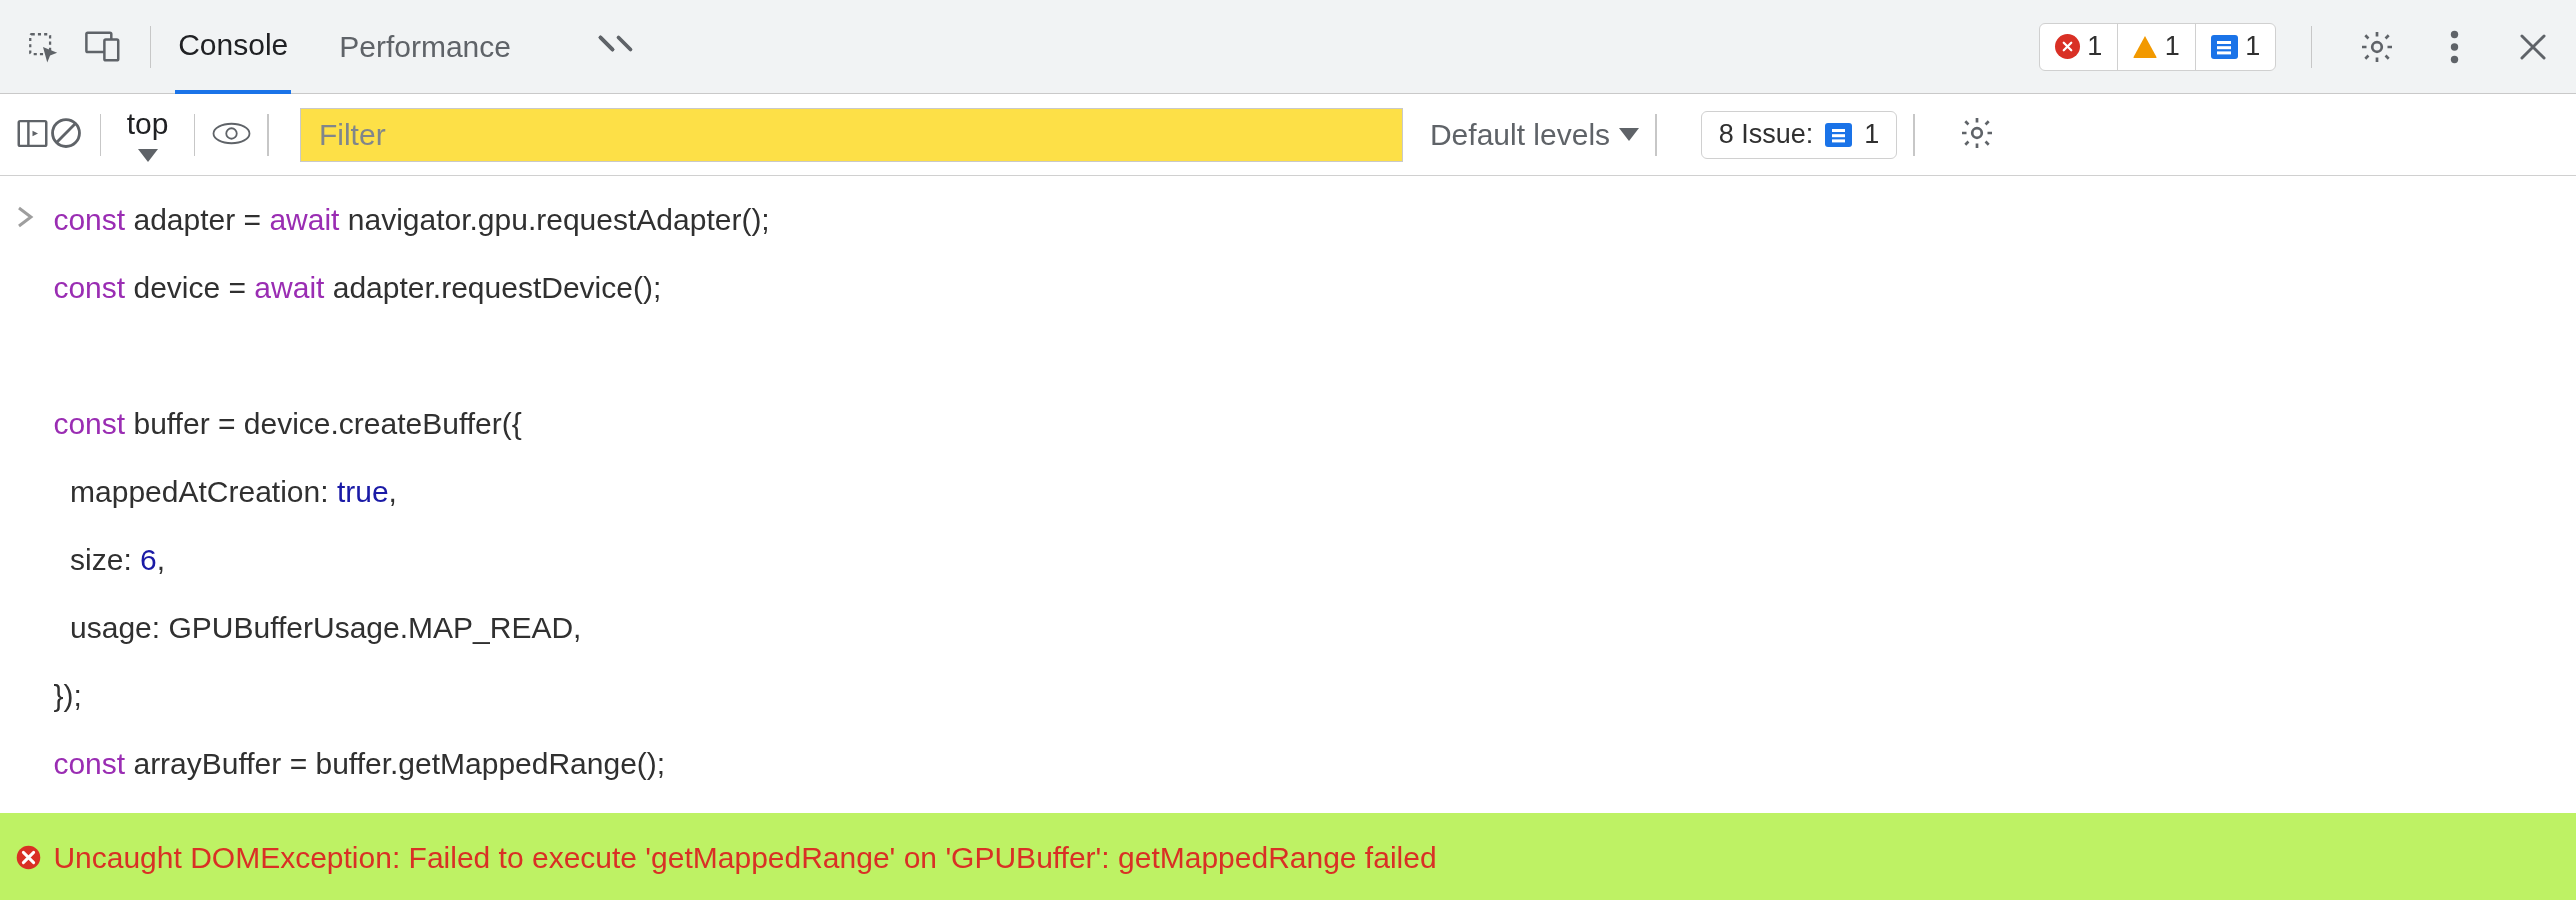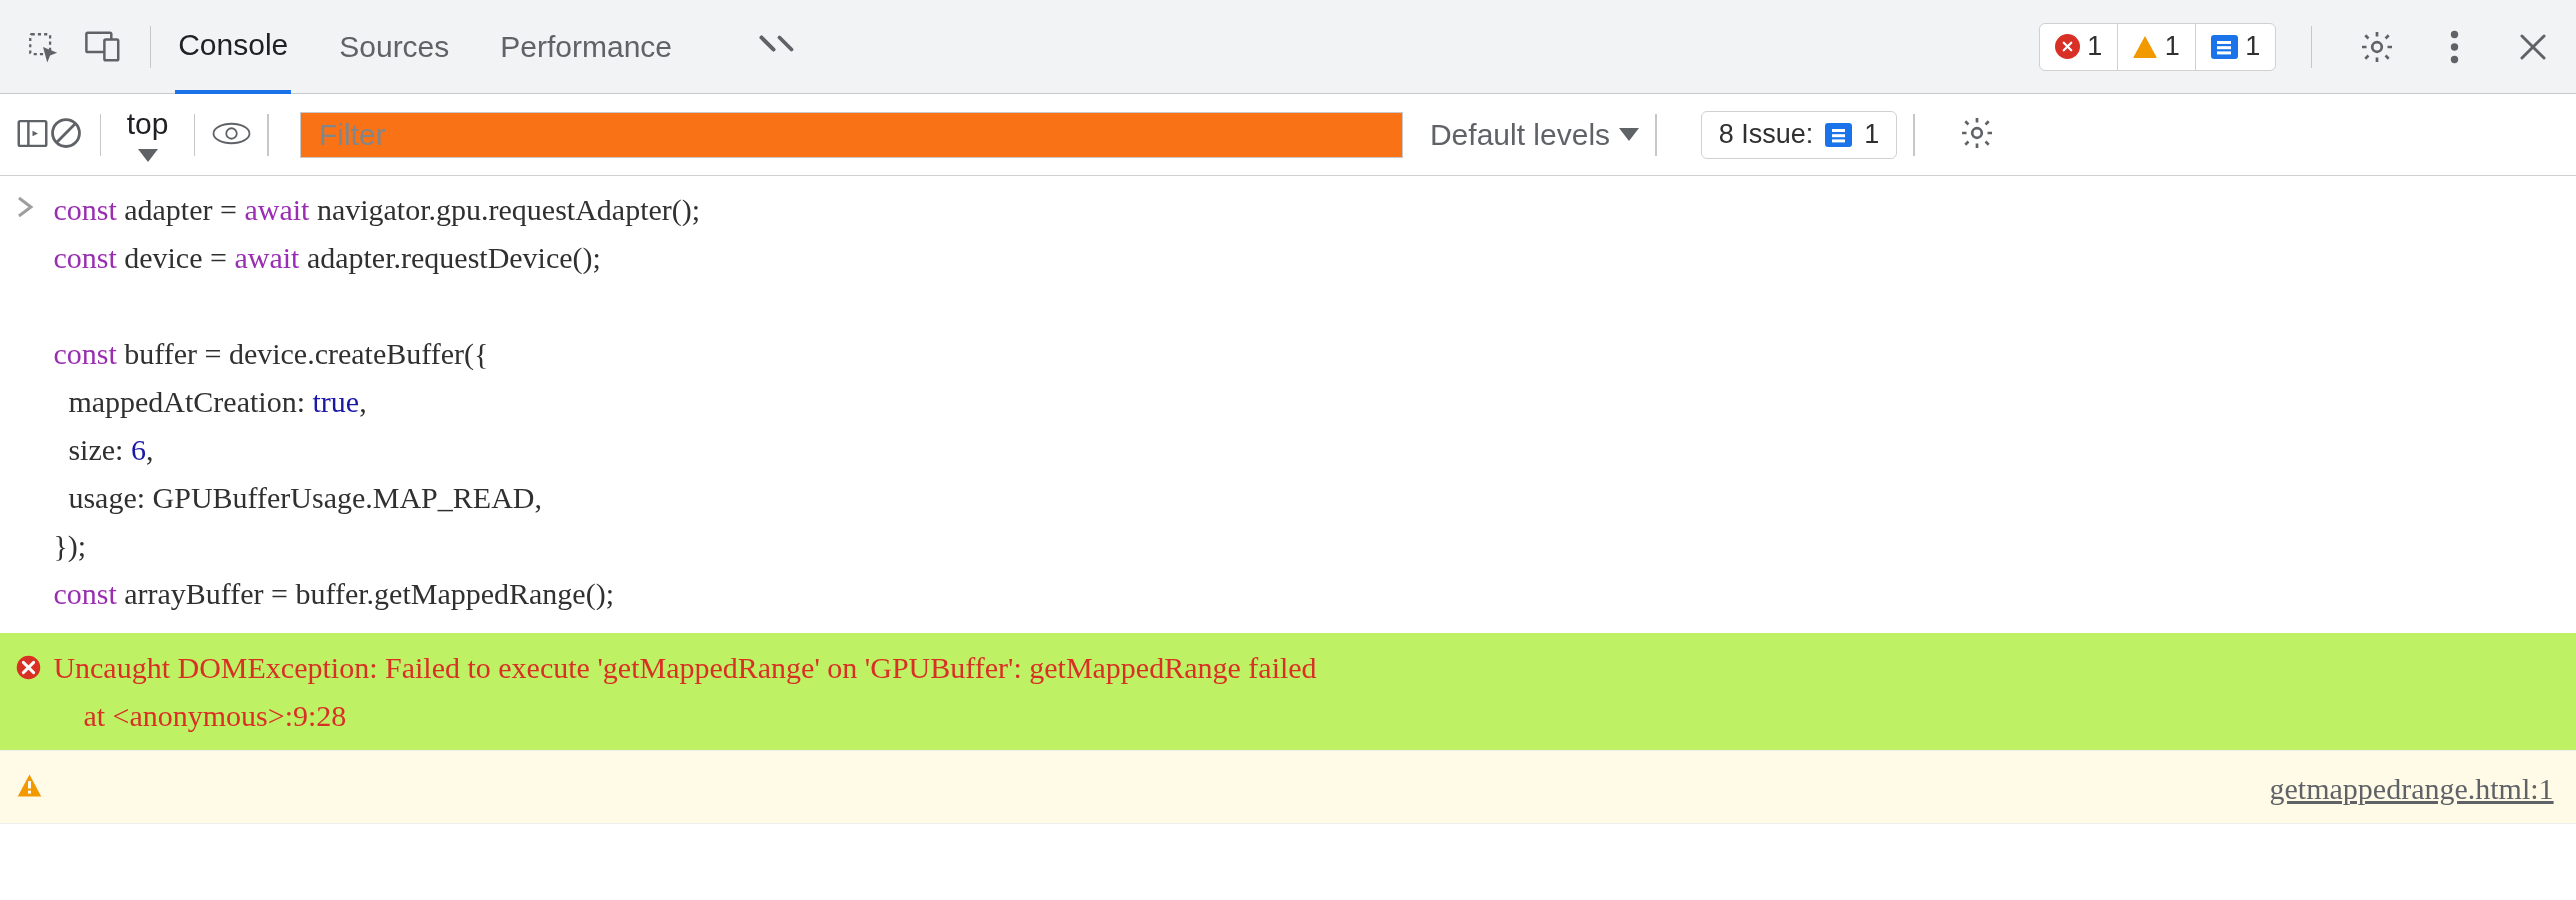--- a/index.html
+++ b/index.html
@@ -54,45 +54,45 @@
     display: flex; align-items: center;
     padding: 0 16.4px;
   }
   .toolbar2 .context-sel {
     display:flex; align-items:center; gap:7.5px;
     font-size:30px; color:#202124; padding:0 9px;flex-direction:column;
   }
   .tri-down { width:0;height:0;border-left:10.4px solid transparent;border-right:10.4px solid transparent;border-top:13.4px solid #5f6368;}
   .filter-input {
     flex: 0 0 1103px;
-    height: 46px;
+    height: 54px;
     border: 1.5px solid #c9c9c9;
     font-size: 30px;
     padding: 0 18px;
     color:#303030;
-    background:#f97316;
+    background:#fde047;
     margin-left: 15px;
   }
   .filter-input::placeholder { color:#80868b; }
   .levels {
     margin-left: 27px;
     font-size: 30px; color:#5f6368;
     display:flex; align-items:center; gap:9px;
   }
   .issues-box {
     margin-left: 28px;
     border:1.5px solid #d0d0d0; border-radius:6px;
     height:48px; padding:0 16.4px;
     display:flex; align-items:center; gap:12px;
     font-size:27px; color:#303030;
   }
   .gear-right { margin-left:28px; }
 
   
-  .mono { font-family: Liberation Serif, serif; font-size: 30px; line-height: 48px; }
+  .mono { font-family: Liberation Sans, sans-serif; font-size: 30px; line-height: 68px; }
   .console-body { flex:1; overflow:hidden; }
   .entry { display:flex; padding: 10.4px 22.4px 10.4px 16.4px; border-bottom:1.5px solid #eee; }
   .entry .gutter { width:37px; flex:0 0 37px; color:#9e9e9e; font-size:27px; padding-top:3px; }
   .entry .content { flex:1; white-space: pre; }
   .entry .src { margin-left:auto; color:#5f6368; text-decoration: underline; font-size:30px; padding-top:3px;}
 
   .entry.input { border-bottom: none; padding-bottom: 15px; }
   .entry.input .gutter { color:#3367d6; }
 
   
@@ -123,21 +123,20 @@
   <div class="icon-btn">
     <svg width="36" height="33" viewBox="0 0 26 22" fill="none" stroke="#5f6368" stroke-width="1.8">
       <rect x="1" y="1" width="18" height="14" rx="1"></rect>
       <rect x="14" y="6" width="10" height="15" rx="1" fill="#f1f3f4"></rect>
     </svg>
   </div>
   <div class="vdiv"></div>
 
   <div class="tabs">
     <div class="tab active">Console</div>
-    <div class="tab">Sources</div>
     <div class="tab">Performance</div>
     <div class="more-tabs">
       <svg width="39" height="24" viewBox="0 0 52 32" fill="none" stroke="#5f6368" stroke-width="5" stroke-linecap="round">
         <path d="M6 6 L22 22 M30 6 L46 22"></path>
         <path d="M6 6 L22 22" transform="translate(0,0)"></path>
       </svg>
     </div>
   </div>
 
   <div class="tab-right">

